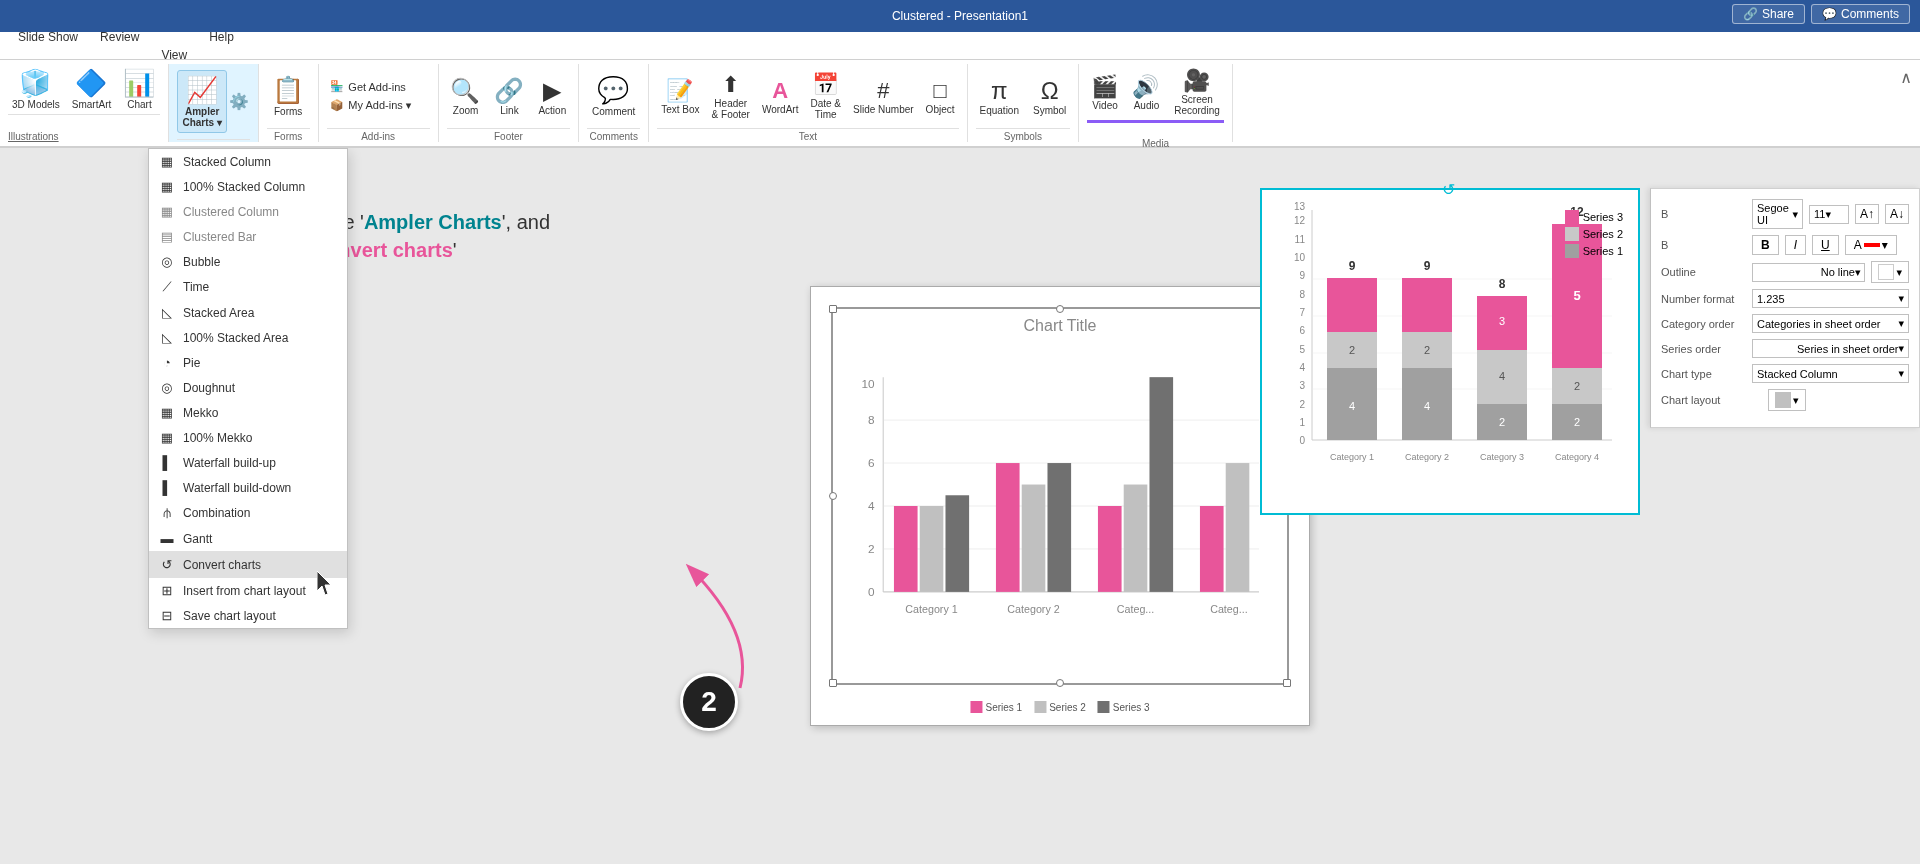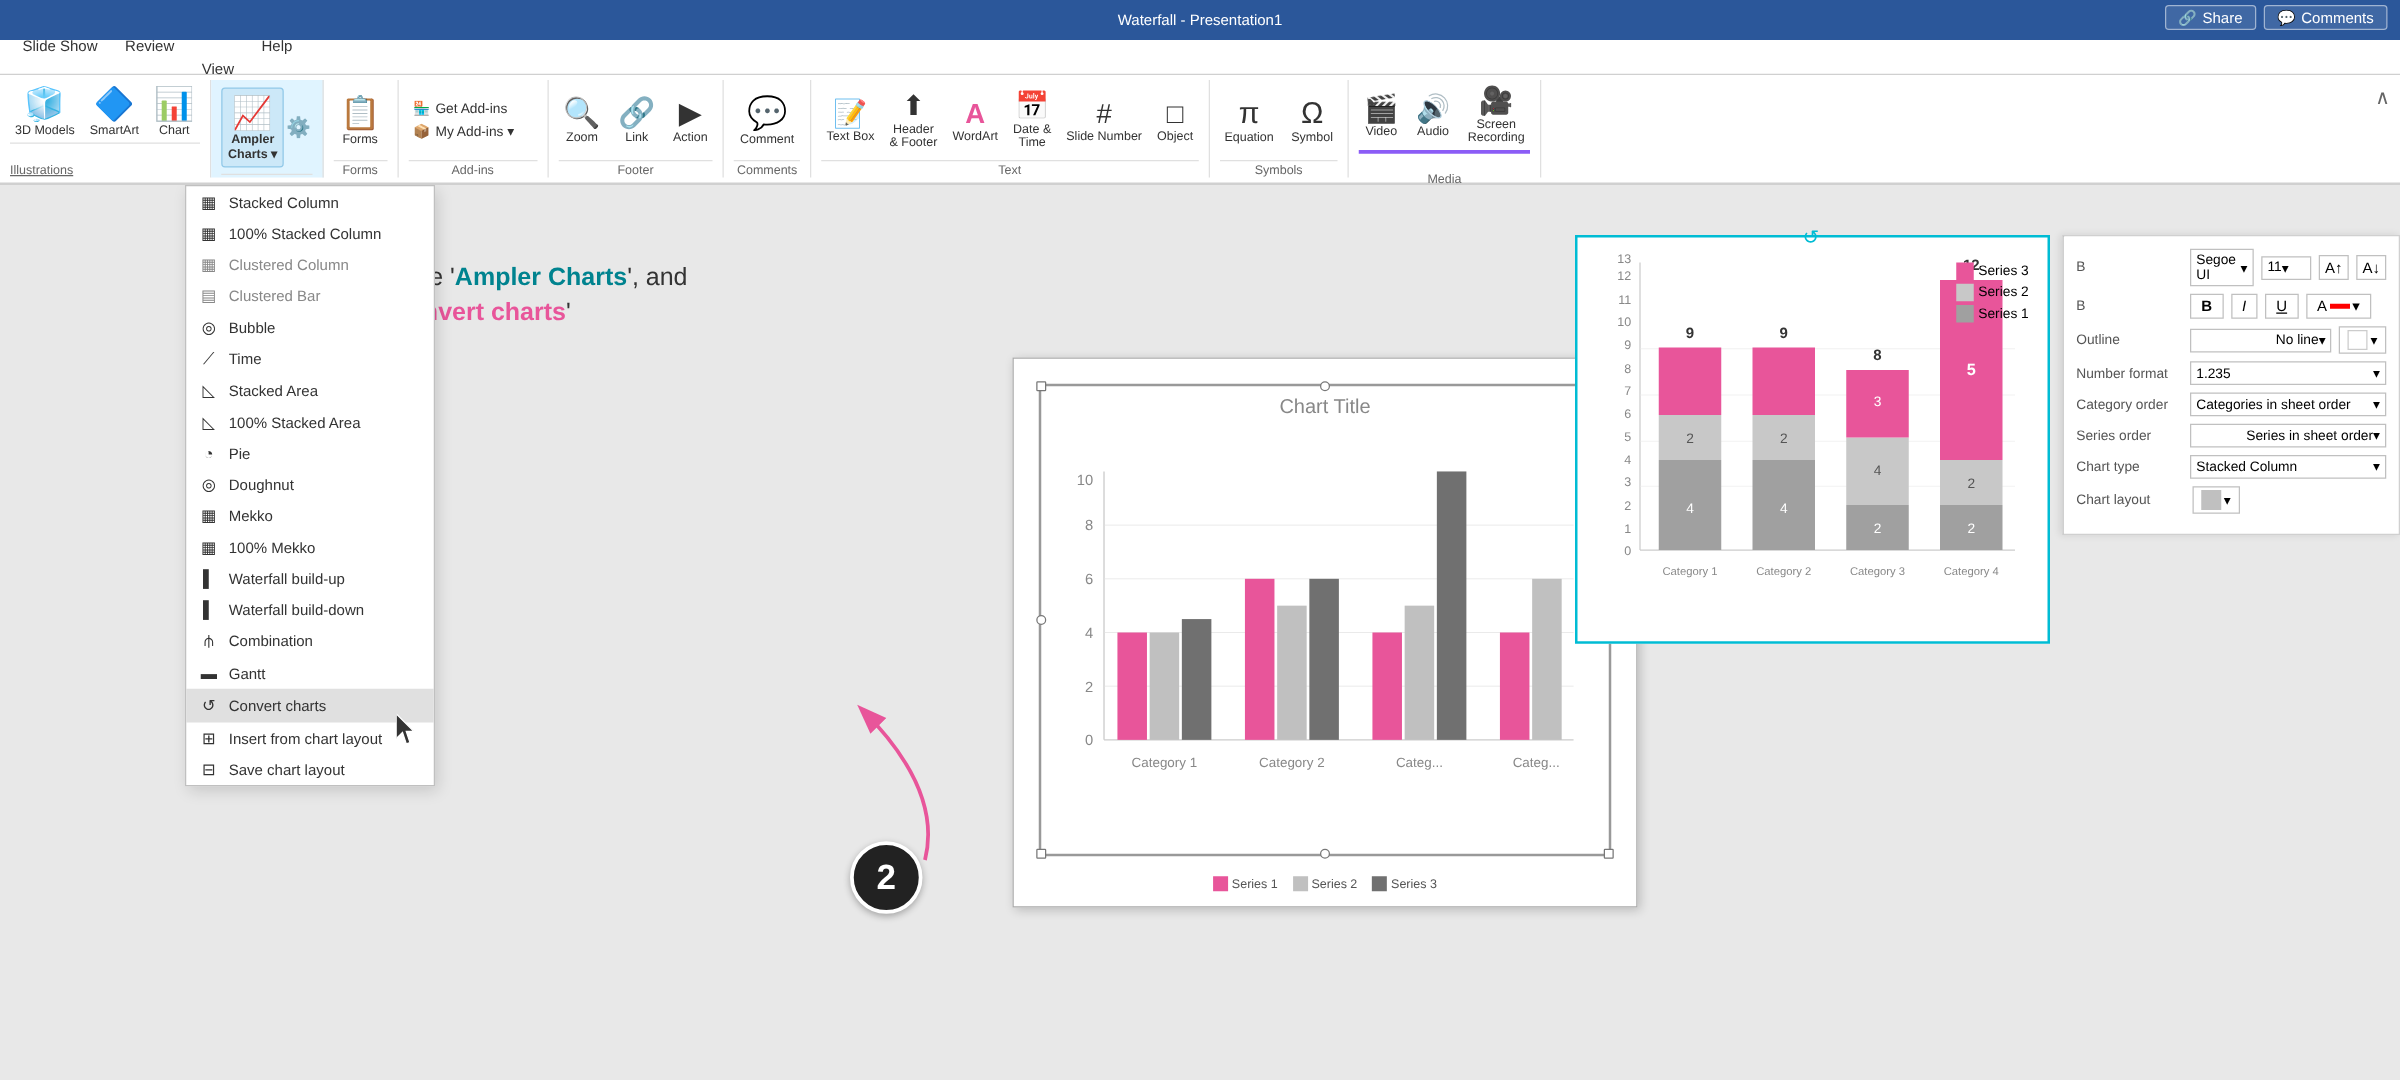--- a/index.html
+++ b/index.html
@@ -2,21 +2,21 @@
 <html><head>
   <meta charset="utf-8">
   <style>
     * { box-sizing: border-box; margin: 0; padding: 0; }
     body { font-family: 'Segoe UI', Arial, sans-serif; font-size: 12px; background: #f0f0f0; width: 1920px; height: 864px; overflow: hidden; }
   </style>
 </head>
 <body>
 
 <div style="position:relative; height:32px; background:#2b579a; display:flex; align-items:center; padding:0 8px;">
-  <span style="color:#fff; font-size:12px; flex:1; text-align:center;">Waterfall - Presentation1</span>
+  <span style="color:#fff; font-size:12px; flex:1; text-align:center;">Clustered - Presentation1</span>
   <div style="display:flex; gap:6px; position:absolute; right:10px; top:4px;">
     <div style="display:flex; align-items:center; gap:4px; padding:2px 10px; border:1px solid rgba(255,255,255,0.5); border-radius:3px; color:#fff; font-size:12px; cursor:pointer; background:rgba(255,255,255,0.1);">
       <span>🔗</span>
       <span>Share</span>
     </div>
     <div style="display:flex; align-items:center; gap:4px; padding:2px 10px; border:1px solid rgba(255,255,255,0.5); border-radius:3px; color:#fff; font-size:12px; cursor:pointer; background:rgba(255,255,255,0.1);">
       <span>💬</span>
       <span>Comments</span>
     </div>
   </div>
@@ -518,21 +518,21 @@
     </div>
 
     <div style="display:flex;align-items:center;margin-bottom:6px;gap:6px;">
       <span style="width:85px;color:#555;font-size:11px;">Chart type</span>
       <div style="flex:1;border:1px solid #c0c0c0;padding:2px 4px;font-size:11px;display:flex;align-items:center;justify-content:space-between;cursor:pointer;">
         <span>Stacked Column</span>
         <span>▾</span>
       </div>
     </div>
 
-    <div style="display:flex;align-items:center;margin-bottom:6px;gap:8px;">
+    <div style="display:flex;align-items:center;margin-bottom:6px;gap:22px;">
       <span style="width:85px;color:#555;font-size:11px;">Chart layout</span>
       <div style="border:1px solid #c0c0c0;padding:2px 6px;font-size:11px;cursor:pointer;display:flex;align-items:center;gap:2px;">
         <div style="width:16px;height:16px;background:#c0c0c0;"></div>
         <span>▾</span>
       </div>
     </div>
   </div>
 
   <div style="position:absolute;left:680px;top:525px;width:58px;height:58px;border-radius:50%;background:#222;color:#fff;font-size:28px;font-weight:bold;display:flex;align-items:center;justify-content:center;border:3px solid #fff;box-shadow:0 2px 6px rgba(0,0,0,0.3);z-index:80;">2</div>
 

